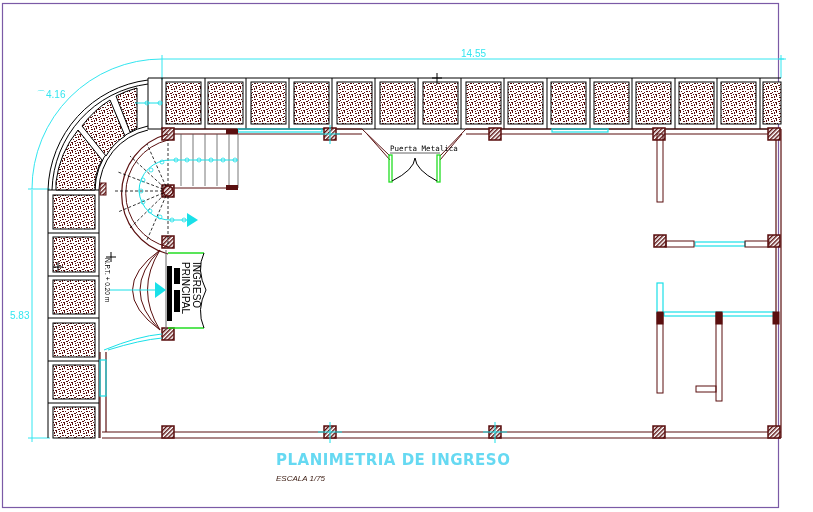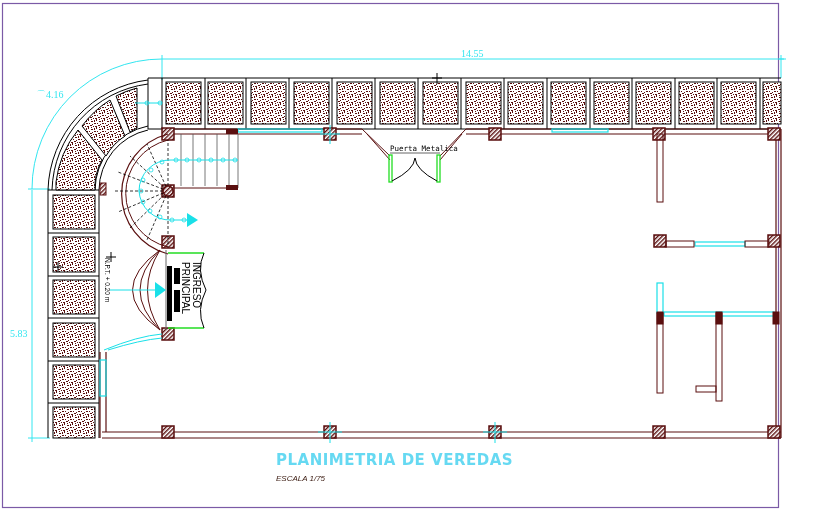--- a/index.html
+++ b/index.html
@@ -1,19 +1,19 @@
 <!DOCTYPE html>
 <html><head>
 <meta charset="utf-8">
 <style>
   html, body { margin:0; padding:0; background:#ffffff; }
   body { width:813px; height:512px; overflow:hidden; position:relative; font-family:"Liberation Sans", sans-serif; }
   #sheet { position:absolute; left:0; top:0; width:813px; height:512px; }
   .lbl { position:absolute; white-space:nowrap; }
-  .dim { color:#33e6f0; font-size:10px; font-family:Liberation Serif, serif; }
+  .dim { color:#33e6f0; font-size:10px; font-family:Liberation Sans, sans-serif; }
   .title { color:#66d9f2; font-size:15px; font-weight:bold; letter-spacing:0.5px; font-family:"DejaVu Sans", sans-serif; }
   .scale { color:#3a1a10; font-size:8px; font-family:"Liberation Sans", sans-serif;font-style:italic; }
   .door-label { color:#000; font-size:7.5px; font-family:"DejaVu Sans Mono", monospace;padding-left:7px; }
   .entry-label { color:#000; font-size:10px; font-family:"Liberation Sans", sans-serif; writing-mode:vertical-rl; line-height:11px; }
   .npt { color:#000; font-size:6.5px; font-family:"Liberation Sans", sans-serif; writing-mode:vertical-rl; }
 </style>
 </head>
 <body>
 
 <svg id="sheet" width="813" height="512" viewBox="0 0 813 512" xmlns="http://www.w3.org/2000/svg">
@@ -279,27 +279,27 @@
     <line x1="330" y1="125" x2="330" y2="144"></line>
       <line x1="320" y1="134" x2="340" y2="134"></line>
     <line x1="330" y1="422" x2="330" y2="443"></line>
       <line x1="318" y1="432" x2="342" y2="432"></line>
     <line x1="495" y1="422" x2="495" y2="443"></line>
       <line x1="483" y1="432" x2="507" y2="432"></line>
   </g>
 </svg>
 
 <div class="lbl dim" style="left:461px; top:48px;">14.55</div>
-<div class="lbl dim" style="left:10px; top:328px;">5.83</div>
+<div class="lbl dim" style="left:10px; top:310px;">5.83</div>
 <div class="lbl dim" style="left:36px; top:80px;margin-top:8px;">
   <span>⌒</span><span>4.16</span>
 </div>
 <div class="lbl door-label" style="left:383px; top:144px;">Puerta Metalica</div>
 <div class="lbl entry-label" style="left:180px; top:262px;">
   <span>INGRESO</span><br>
   <span>PRINCIPAL</span>
 </div>
 <div class="lbl npt" style="left:104px; top:258px;">
   <span>N.P.T.</span>
   <span>+ 0.20 m</span>
 </div>
-<div class="lbl title" style="left:276px; top:451px;">PLANIMETRIA DE VEREDAS</div>
+<div class="lbl title" style="left:276px; top:451px;">PLANIMETRIA DE INGRESO</div>
 <div class="lbl scale" style="left:276px; top:474px;">ESCALA 1/75</div>
 
 </body></html>

